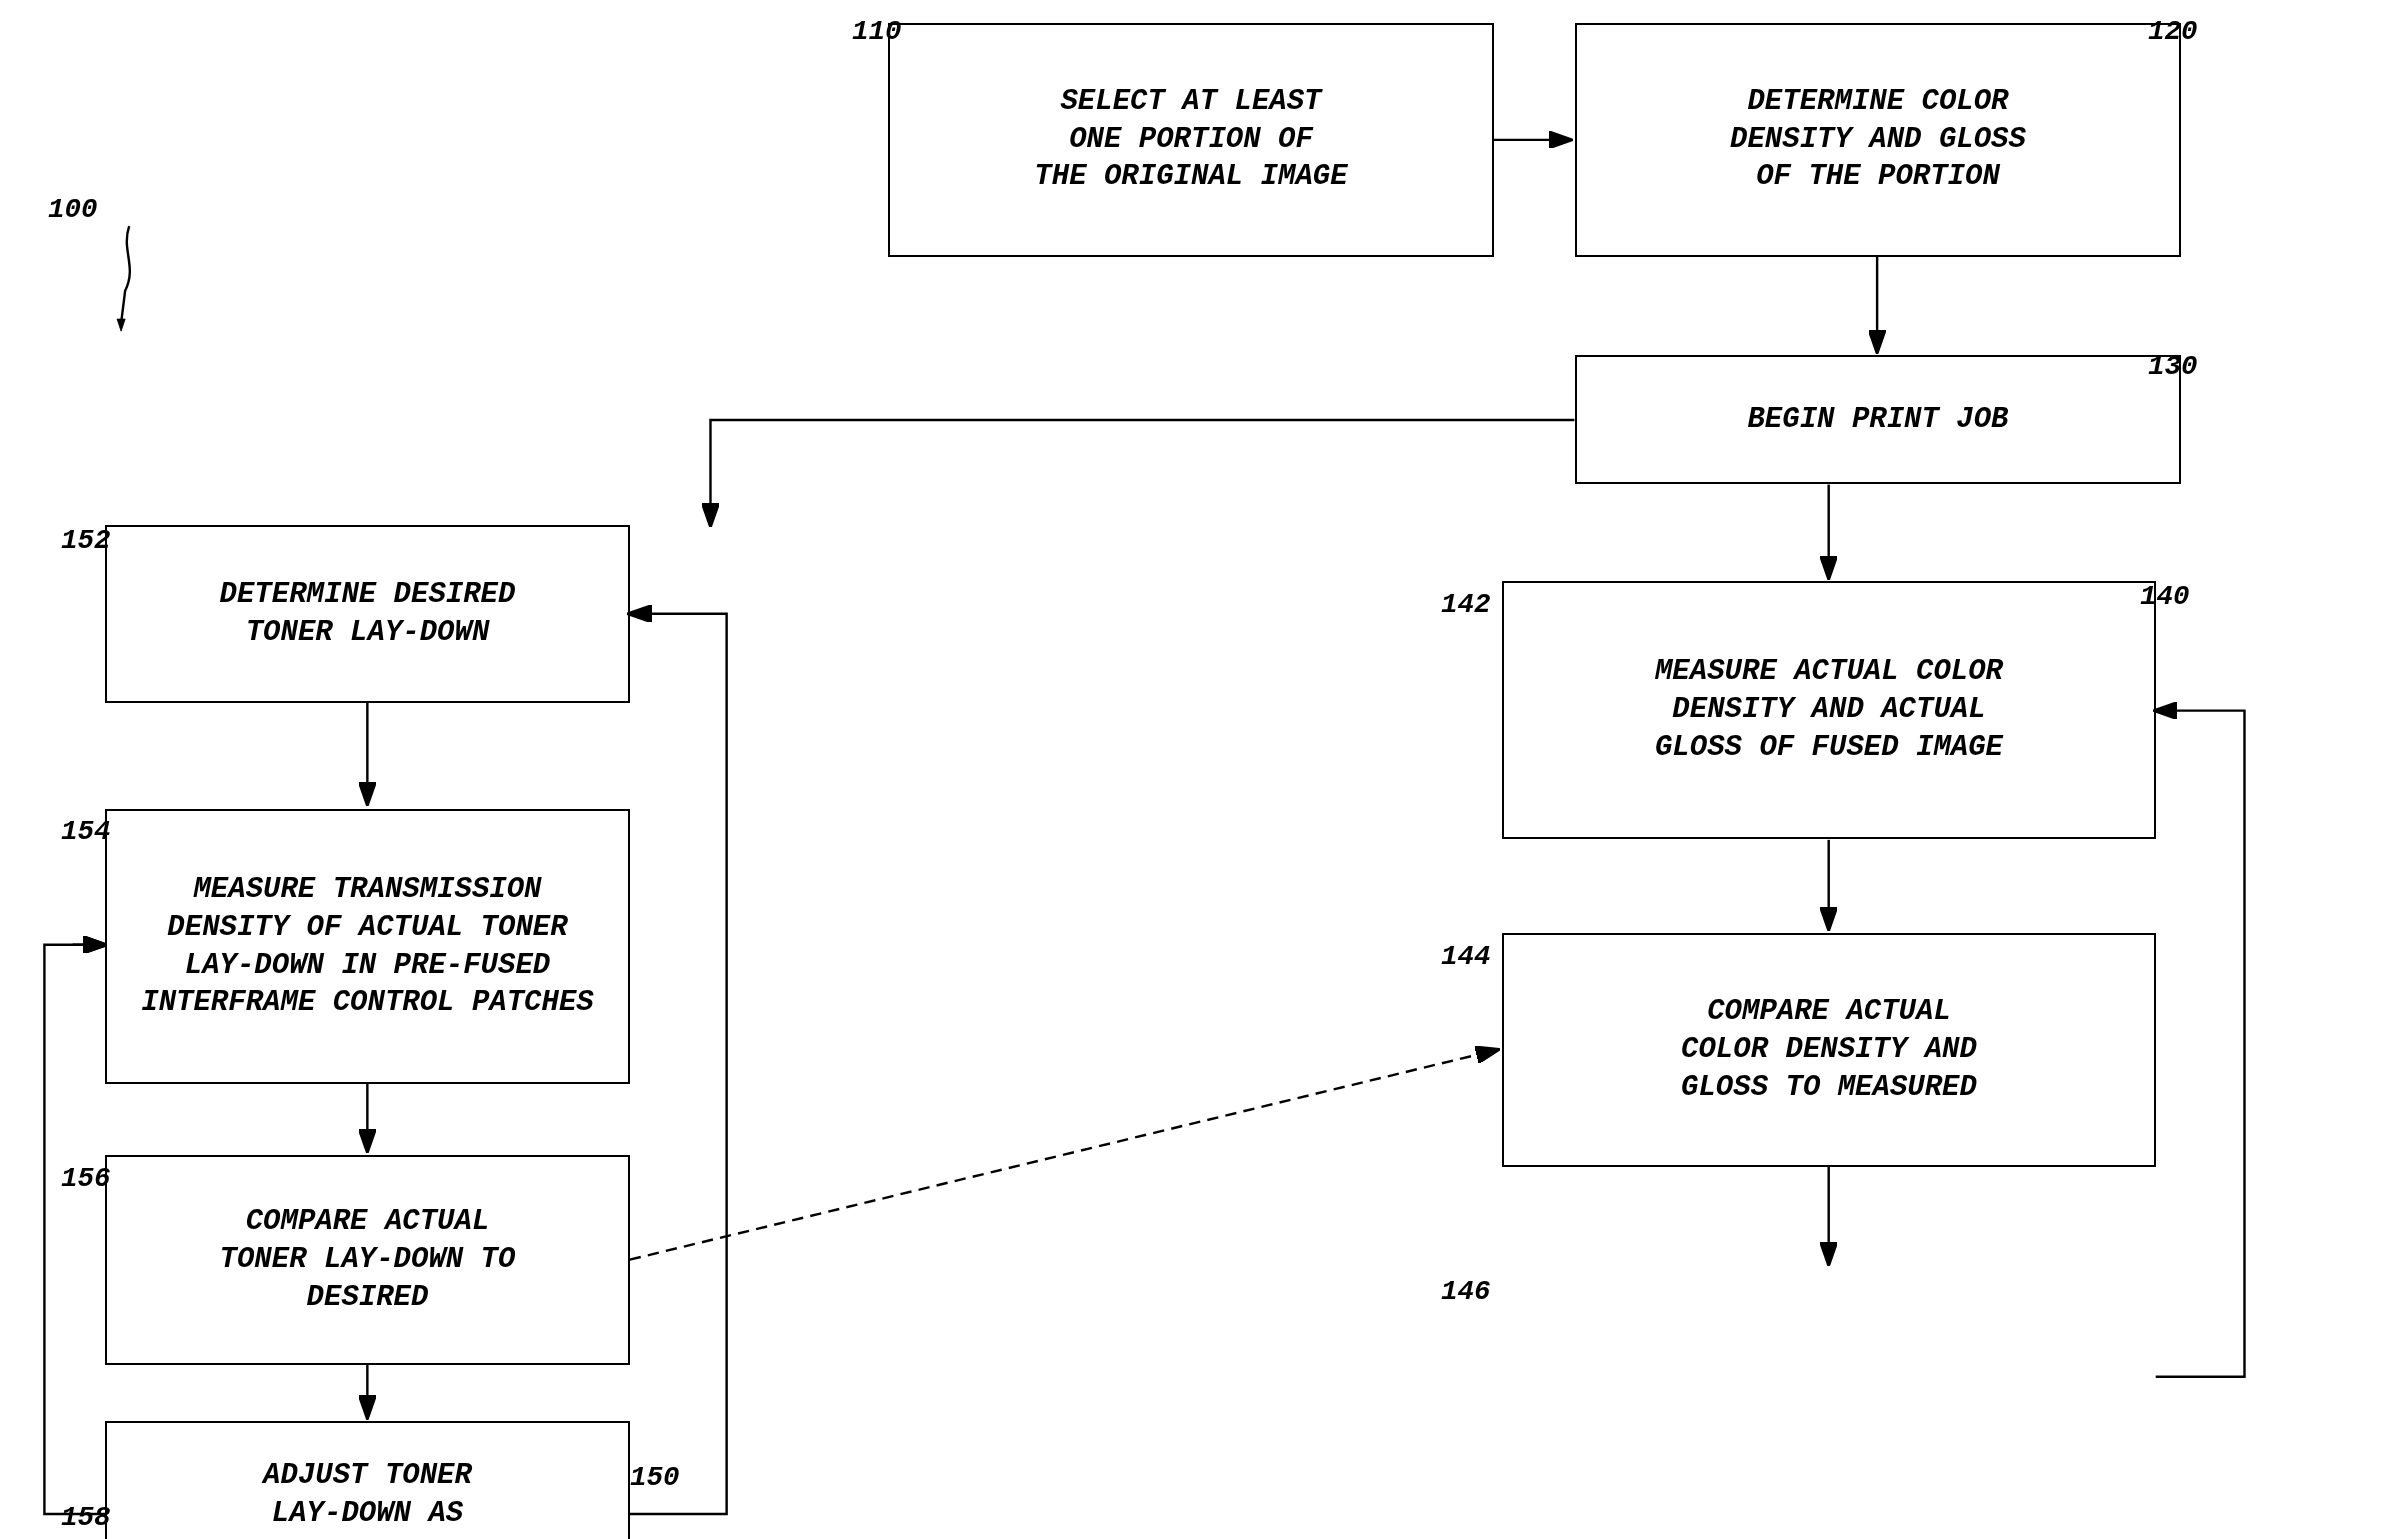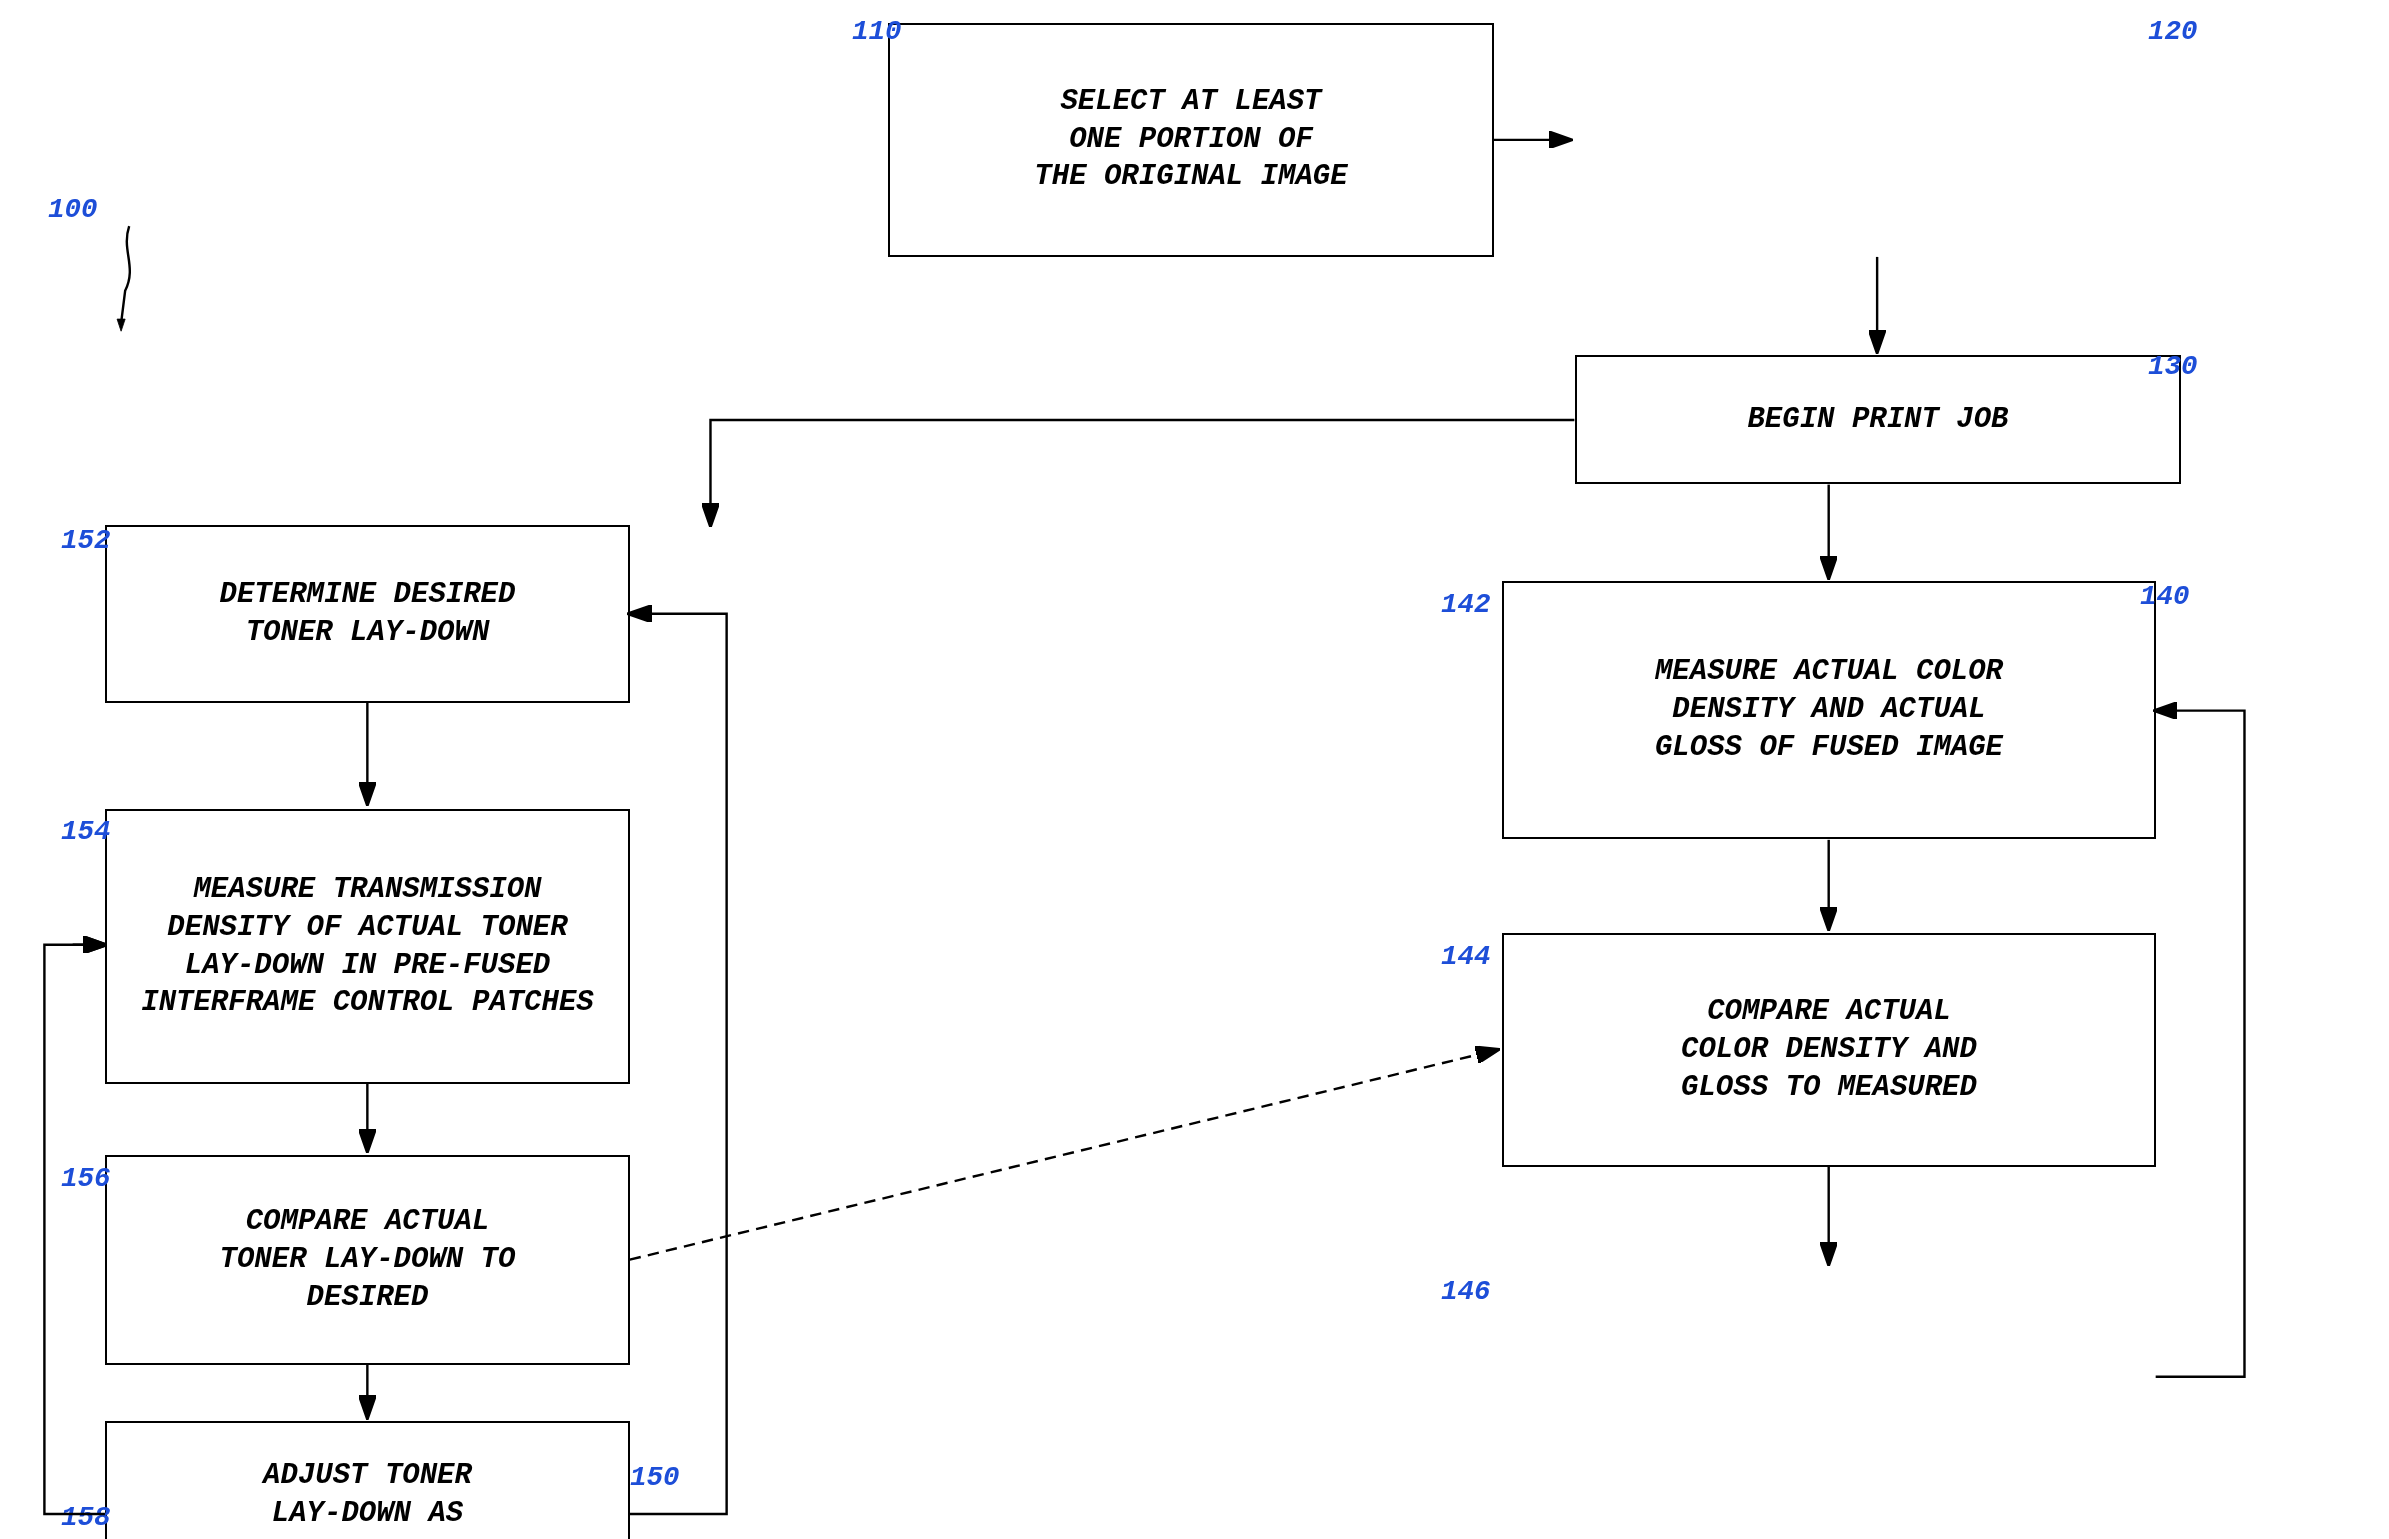--- a/index.html
+++ b/index.html
@@ -32,21 +32,21 @@
       font-weight: bold;
       padding: 12px;
       line-height: 1.3;
     }
 
     .label-text {
       position: absolute;
       font-size: 27.5px;
       font-style: italic;
       font-weight: bold;
-      color: #1d4ed8;
+      color: #000000;
     }
 
     svg.arrows {
       position: absolute;
       top: 0; left: 0;
       width: 2389px;
       height: 1540px;
       pointer-events: none;
     }
 
@@ -67,20 +67,23 @@
 <div class="diagram-container">
 
   <div class="label-text" style="left:48px; top:194px;">100</div>
 
   <div class="flow-box" style="left:888px; top:22.6px; width:606px; height:234px;">
     <span>SELECT AT LEAST<br>ONE PORTION OF<br>THE ORIGINAL IMAGE</span>
   </div>
 
   <div class="label-text" style="left:852px; top:16px;">110</div>
 
+  <div class="flow-box" style="left:1575px; top:22.6px; width:606px; height:234px;">
+    <span>DETERMINE COLOR<br>DENSITY AND GLOSS<br>OF THE PORTION</span>
+  </div>
 
   <div class="label-text" style="left:2148px; top:16px;">120</div>
 
   <div class="flow-box" style="left:1575px; top:355px; width:606px; height:129px;">
     <span>BEGIN PRINT JOB</span>
   </div>
 
   <div class="label-text" style="left:2148px; top:351px;">130</div>
 
   <div class="flow-box" style="left:105px; top:525px; width:525px; height:178px;">

